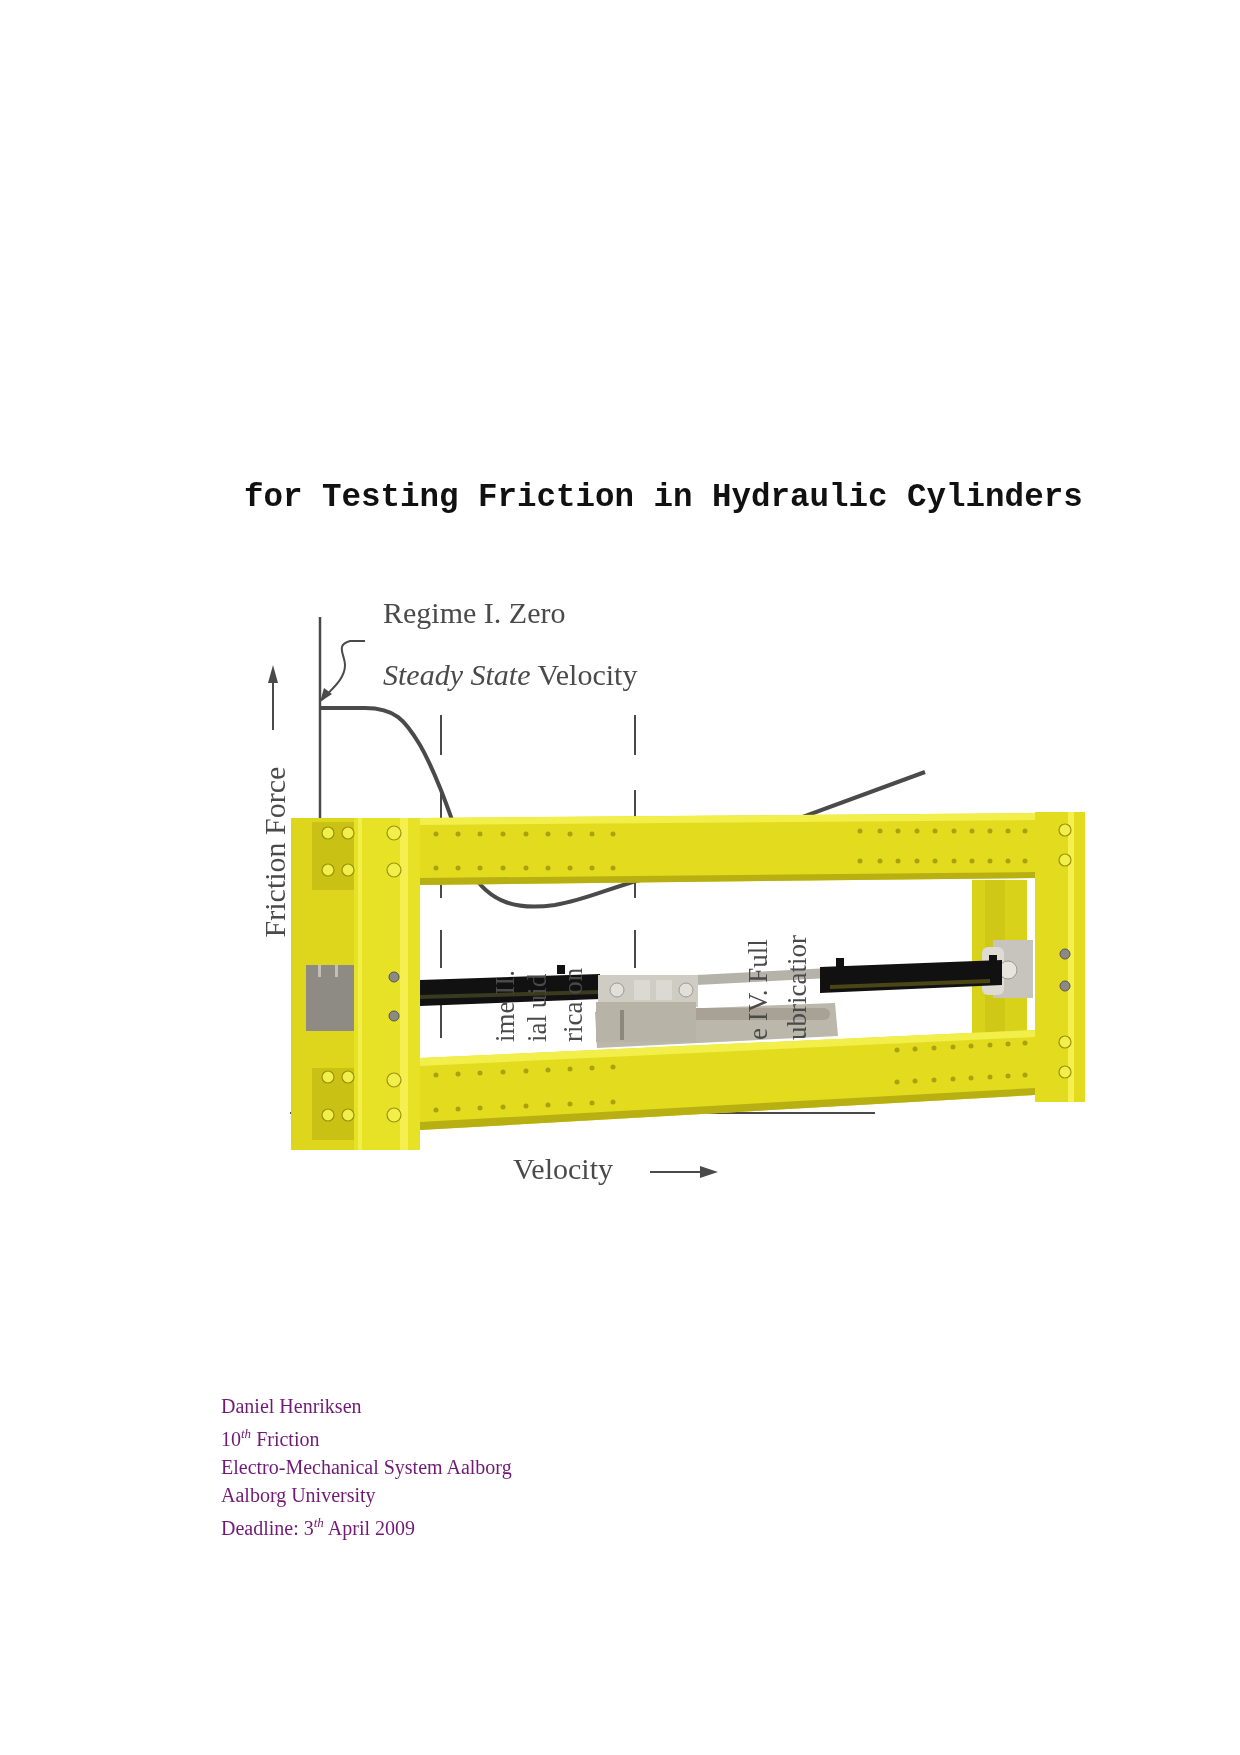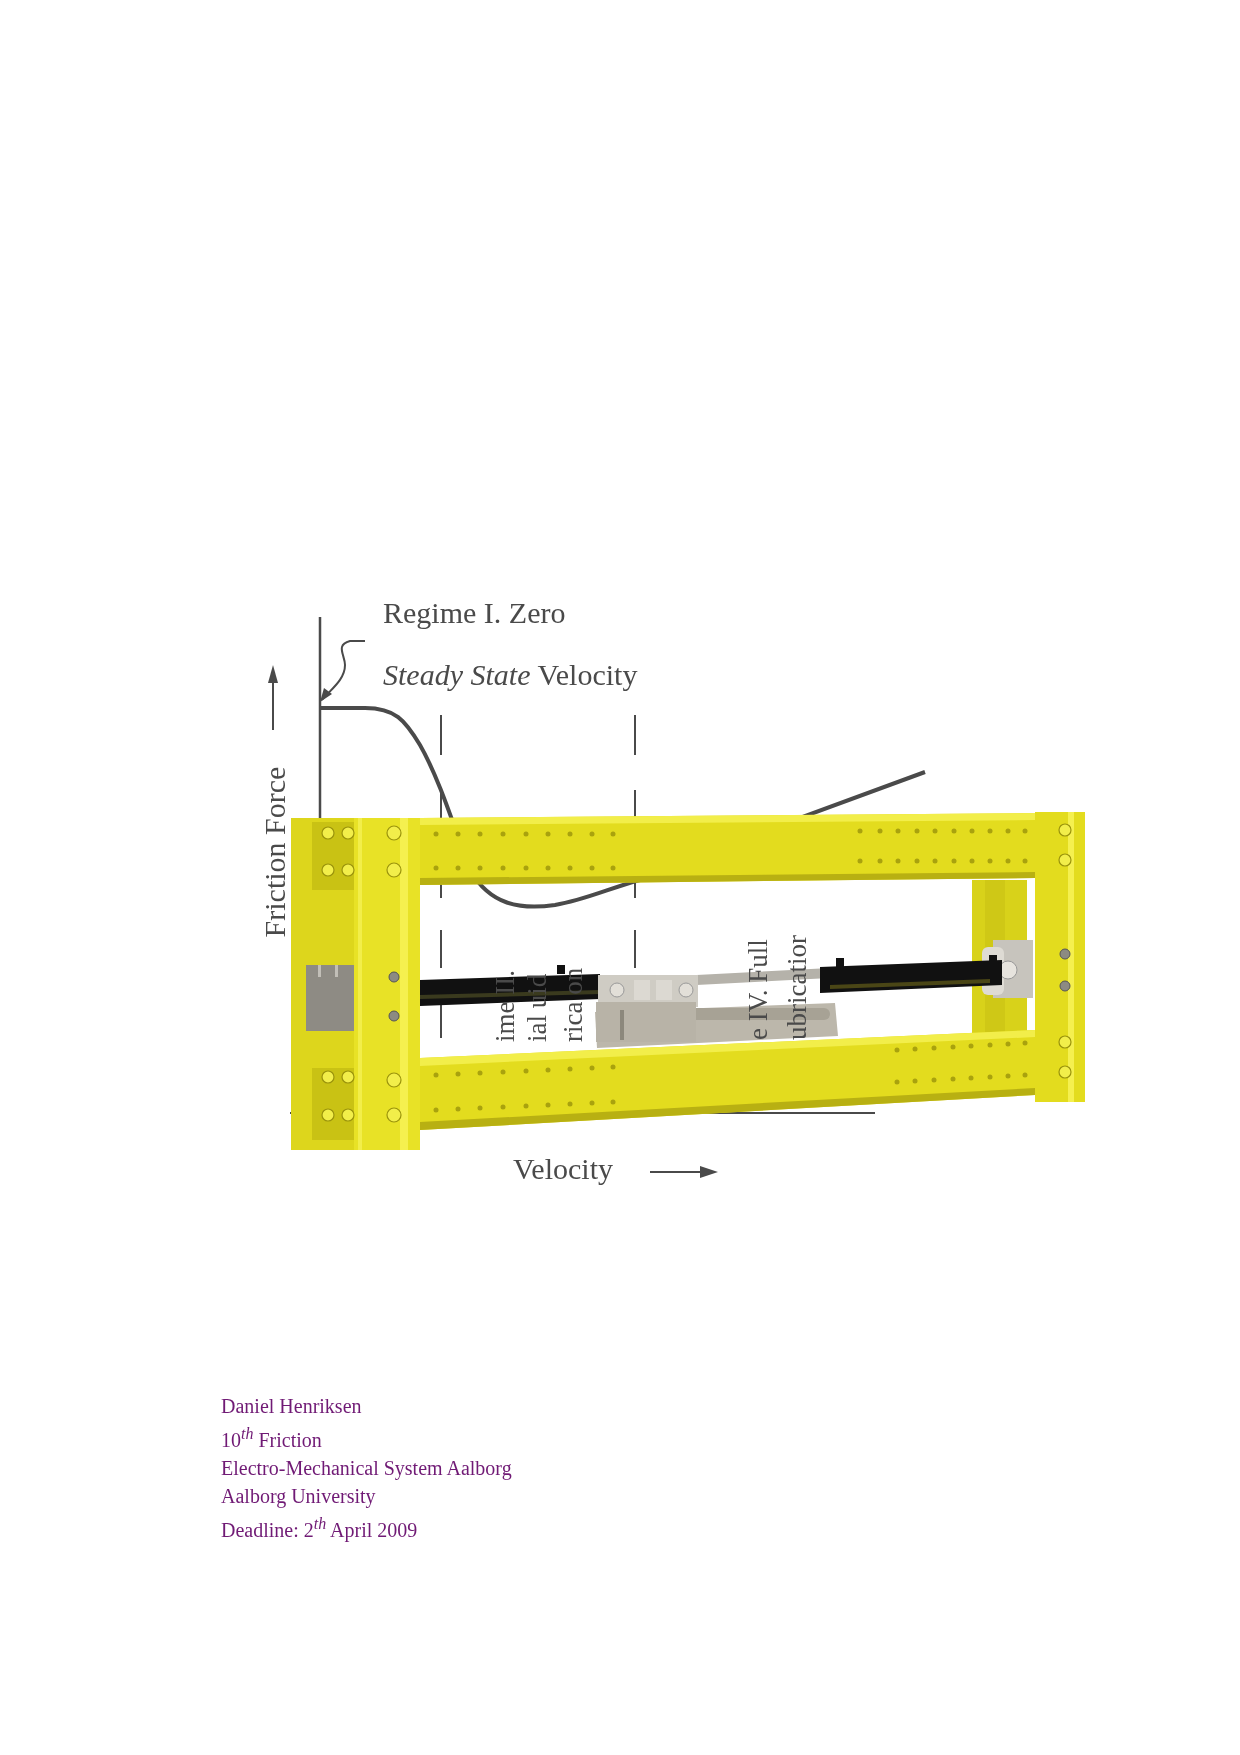--- a/index.html
+++ b/index.html
@@ -21,27 +21,28 @@
     transform: rotate(-90deg); transform-origin: center center;
   }
   .xlabel { left: 513px; top: 1152px; font-size: 30px; }
   .vtext { position: absolute; font-family: "Liberation Serif", "DejaVu Serif", serif; color: #4a4a4a; font-size: 27px; transform: rotate(-90deg); transform-origin: left top; white-space: nowrap; }
   .credits {
     position: absolute; left: 221px; top: 1392px;
     font-family: "Liberation Serif", "DejaVu Serif", serif;
     font-size: 20px; line-height: 28px; color: #701a75;
   }
   .credits div { white-space: nowrap; }
-  .credits sup { font-style: italic; font-size: 16px; }
+  .credits sup { font-style: italic; font-size: 13px; }
   svg { position: absolute; left: 0; top: 0; }
 </style>
 </head>
 <body>
 
 <div class="title">
+  <span>for Testing Friction in Hydraulic Cylinders</span>
 </div>
 
 <div class="figure">
   <svg width="1240" height="1755" viewBox="0 0 1240 1755">
 
     <g stroke="#4a4a4a" fill="none">
       <line x1="320" y1="617" x2="320" y2="1113" stroke-width="2.5"></line>
       <line x1="290" y1="1113" x2="875" y2="1113" stroke-width="2"></line>
 
       <line x1="441" y1="715" x2="441" y2="755" stroke-width="2"></line>
@@ -230,14 +231,14 @@
   <div class="vtext" style="left:558px; top:1042px;">rica  on</div>
   <div class="vtext" style="left:743px; top:1040px;">e IV. Full</div>
   <div class="vtext" style="left:782px; top:1040px;">ubricatior</div>
 </div>
 
 <div class="credits">
   <div>Daniel Henriksen</div>
   <div><span>10</span><sup>th</sup><span> Friction</span></div>
   <div>Electro-Mechanical System Aalborg</div>
   <div>Aalborg University</div>
-  <div><span>Deadline: 2</span><sup>th</sup><span> April 2009</span></div>
+  <div><span>Deadline: 3</span><sup>th</sup><span> April 2009</span></div>
 </div>
 
 </body></html>

